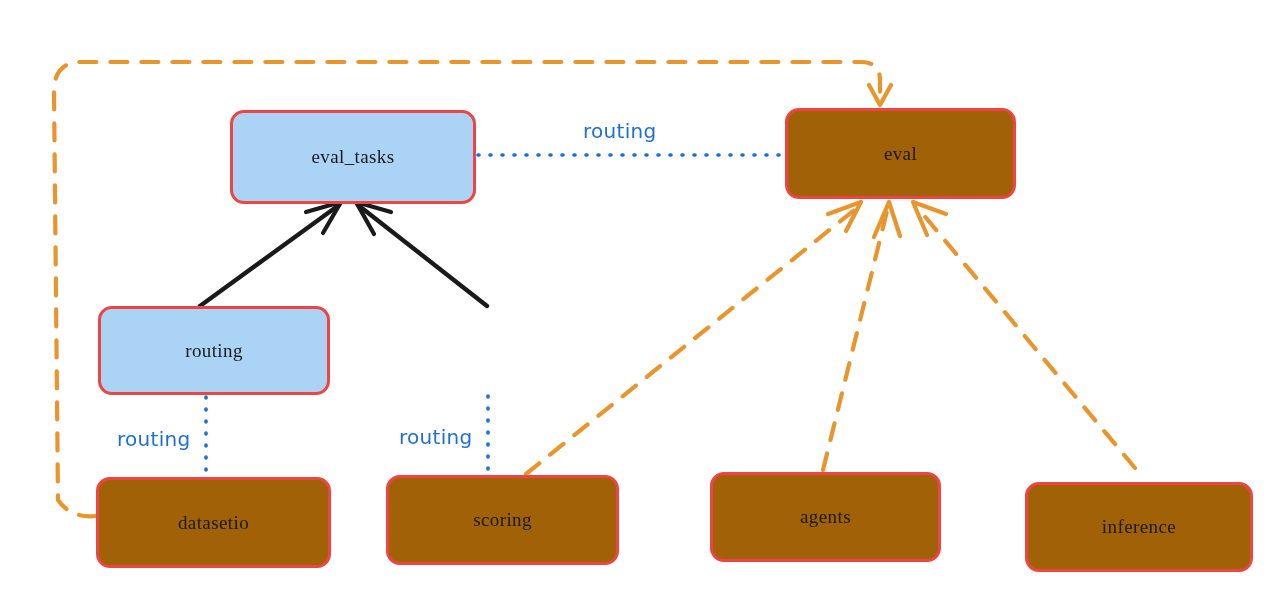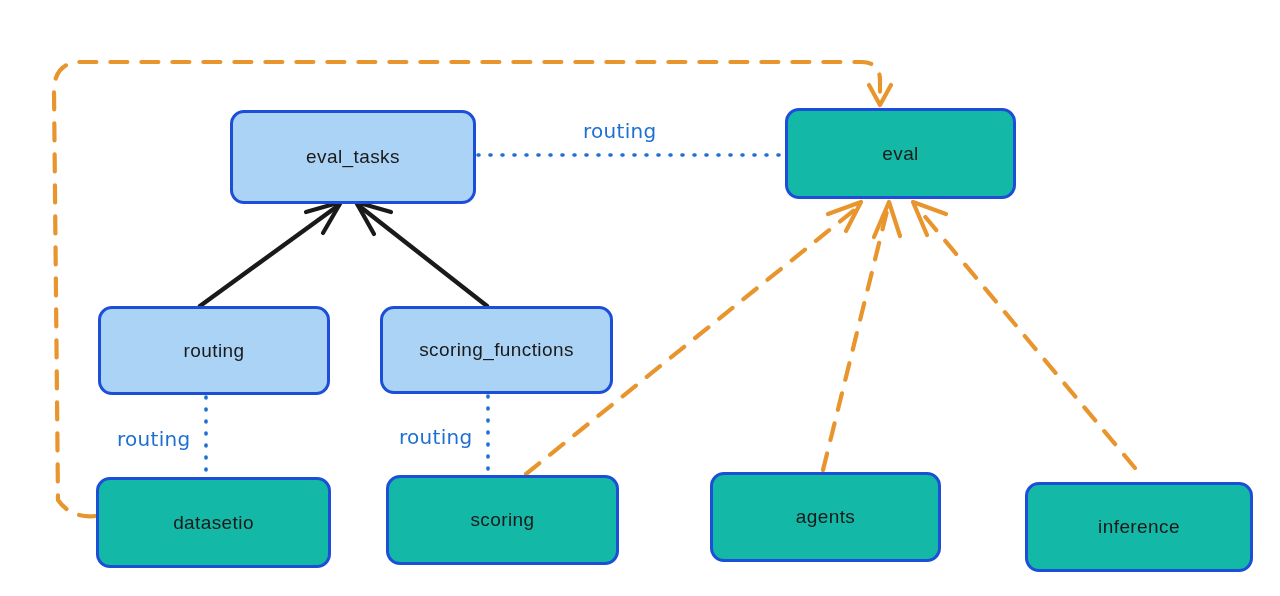--- a/index.html
+++ b/index.html
@@ -20,32 +20,32 @@
   #diagram-svg {
     position: absolute;
     left: 0;
     top: 0;
     width: 1280px;
     height: 596px;
   }
   .node {
     position: absolute;
     box-sizing: border-box;
-    border: 3px solid #1d4ed8;
+    border: 3px solid #ef4444;
     border-radius: 14px;
     display: flex;
     align-items: center;
     justify-content: center;
     font-size: 19px;
     color: #1a1a1a;
     letter-spacing: 0.4px;
-    font-family: Liberation Sans, sans-serif;
+    font-family: Liberation Serif, serif;
   }
   .node.blue  { background: #abd3f5; }
-  .node.green { background: #14b8a6; }
+  .node.green { background: #a16207; }
   .node-label {
     pointer-events: none;
     white-space: nowrap;
   }
   .edge-label {
     position: absolute;
     color: #1d6fd4;
     font-size: 20px;
     font-family: "DejaVu Sans", sans-serif;
     white-space: nowrap;
@@ -107,23 +107,20 @@
   </div>
 
   <div class="node green" style="left:785px; top:108px; width:231px; height:91px;">
     <span class="node-label">eval</span>
   </div>
 
   <div class="node blue" style="left:98px; top:306px; width:232px; height:89px;">
     <span class="node-label">routing</span>
   </div>
 
-  <div class="node blue" style="left:380px; top:306px; width:233px; height:88px;">
-    <span class="node-label">scoring_functions</span>
-  </div>
 
   <div class="node green" style="left:96px; top:477px; width:235px; height:91px;">
     <span class="node-label">datasetio</span>
   </div>
 
   <div class="node green" style="left:710px; top:472px; width:231px; height:90px;">
     <span class="node-label">agents</span>
   </div>
 
   <div class="node green" style="left:386px; top:475px; width:233px; height:90px;">

